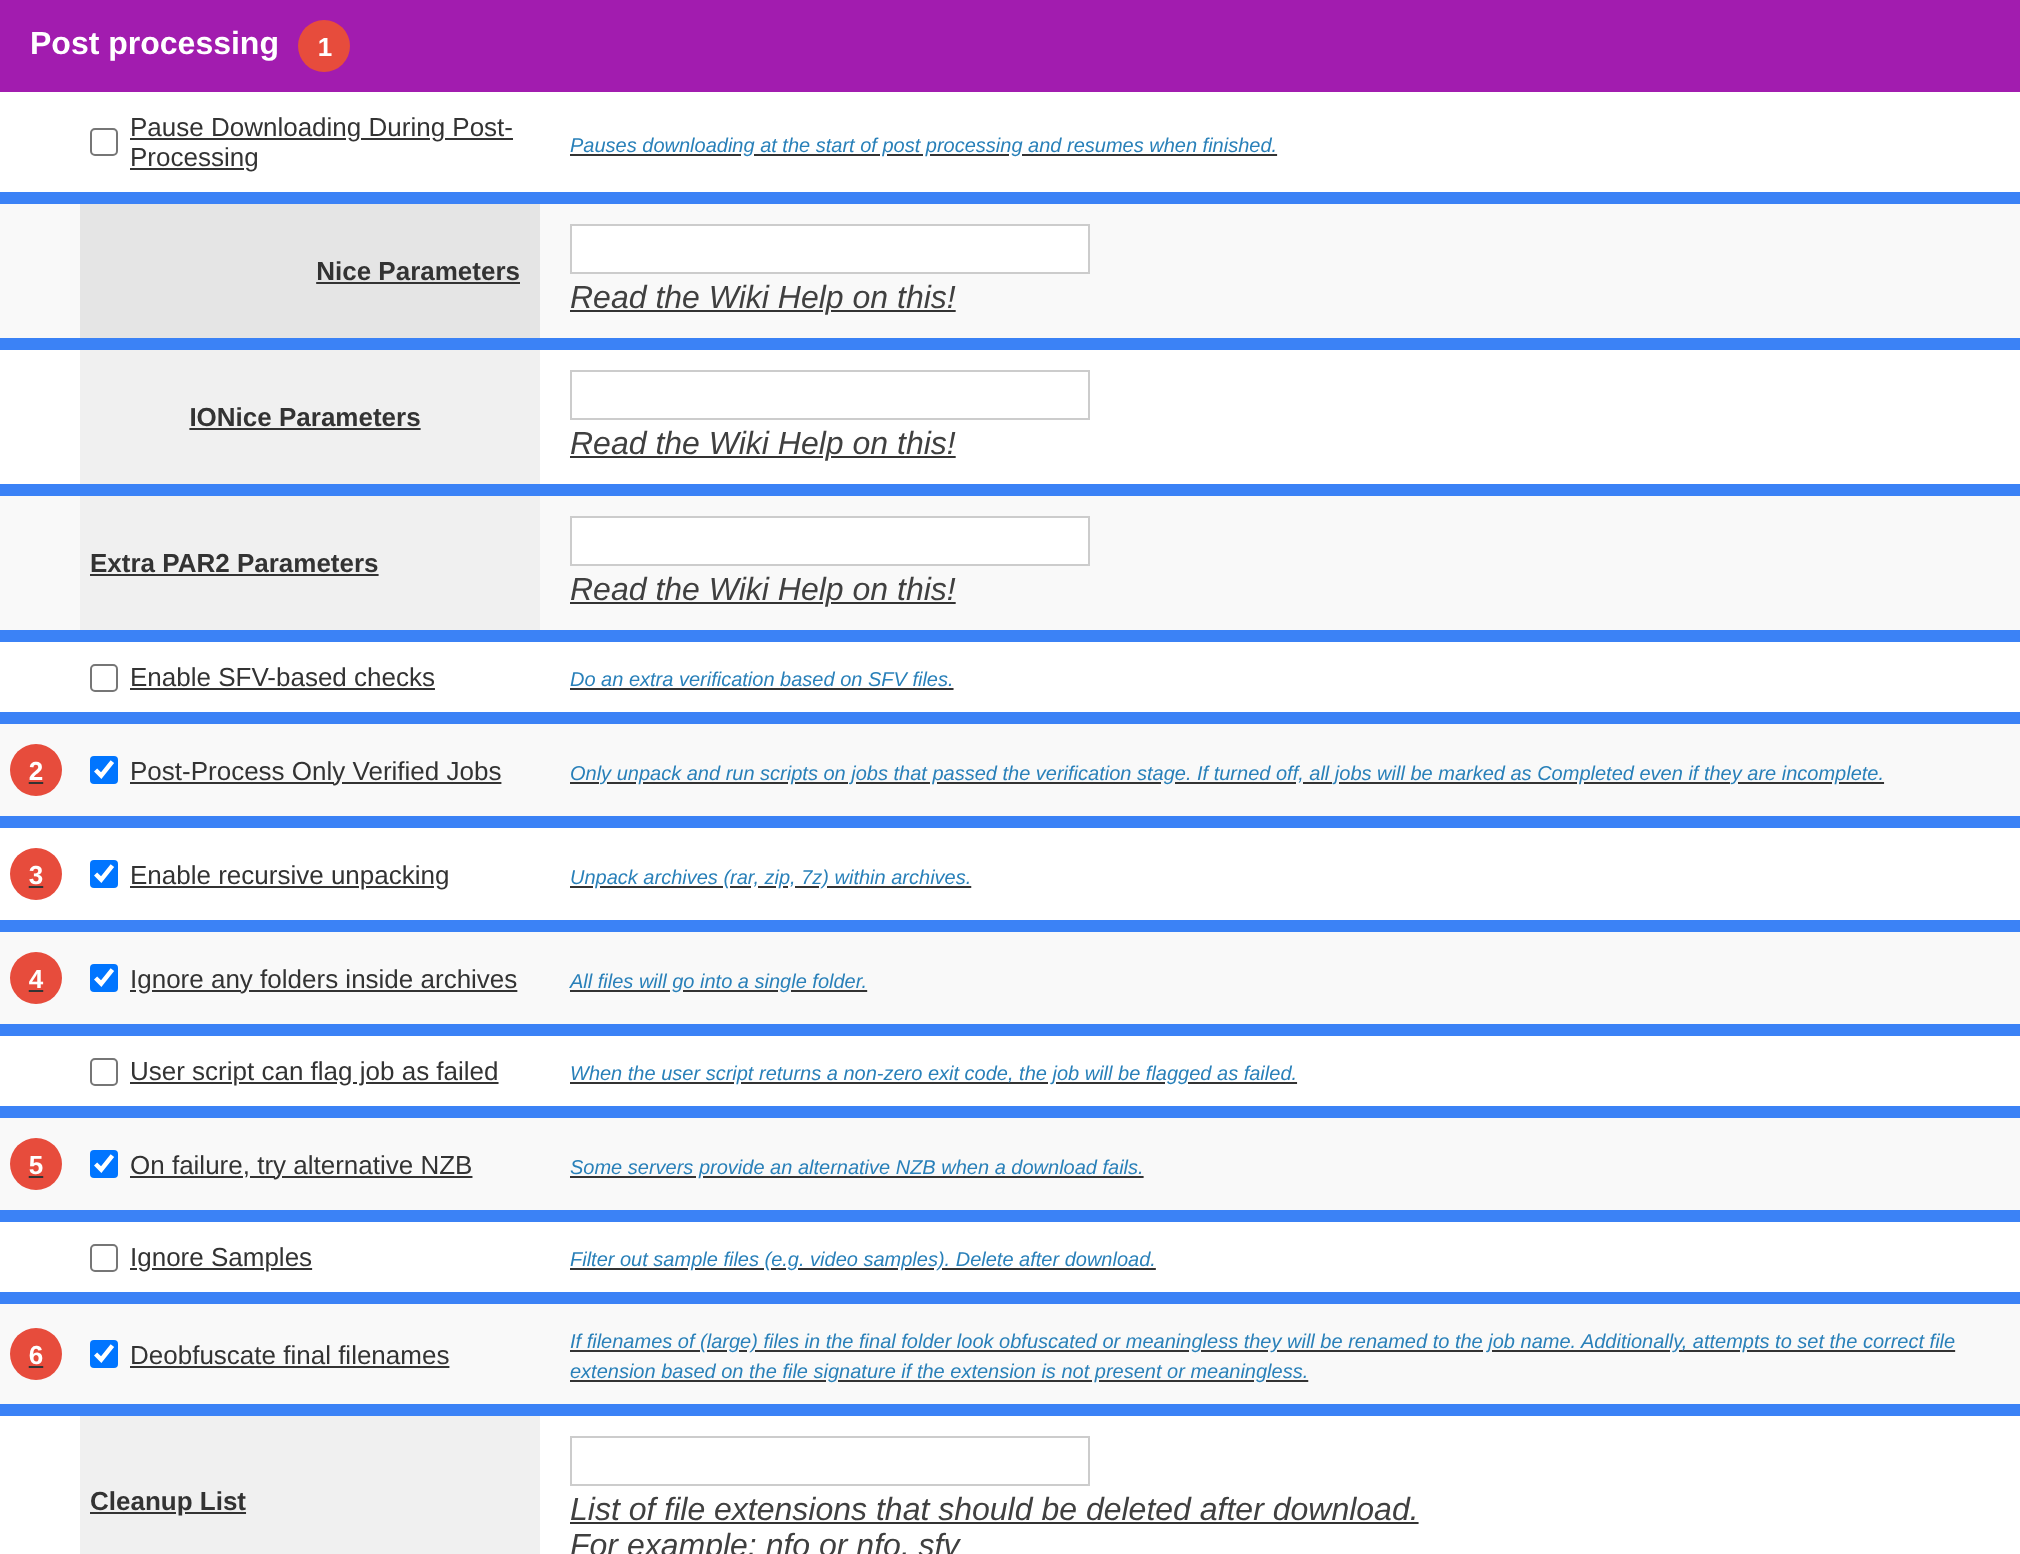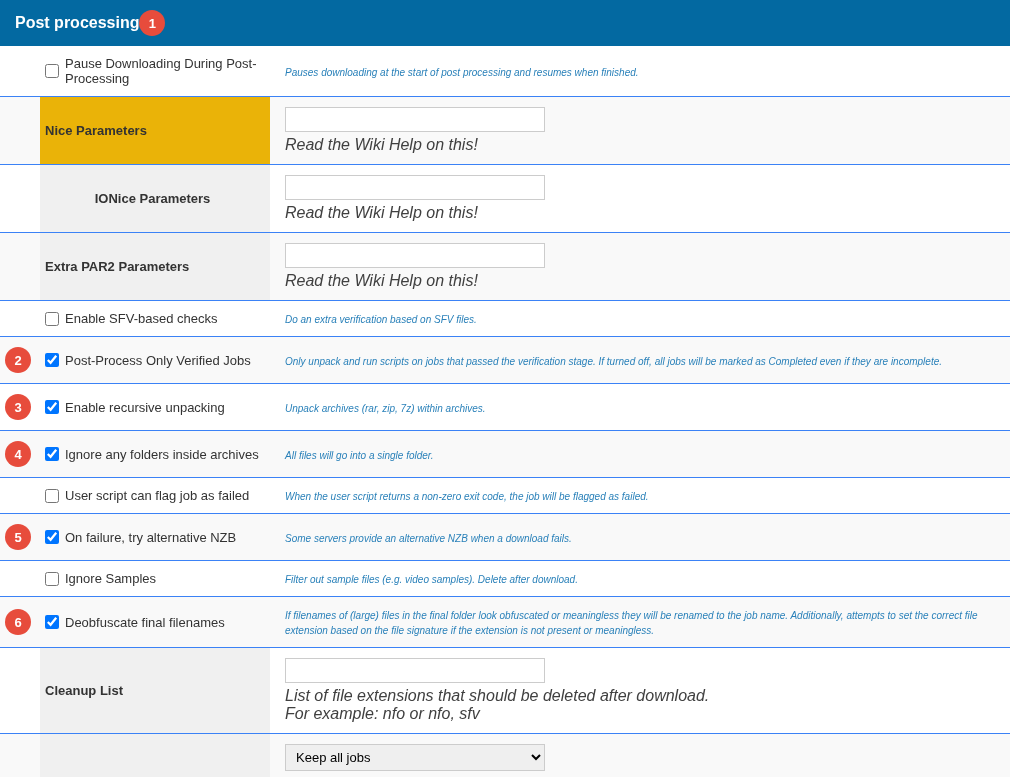--- a/index.html
+++ b/index.html
@@ -1,23 +1,24 @@
 <!DOCTYPE html>
 <html><head>
   <meta charset="utf-8">
   <style>
     * { box-sizing: border-box; margin: 0; padding: 0; }
     body { font-family: Arial, sans-serif; font-size: 13px; background: #fff; color: #333; }
 
     .page-header {
-      background: #0369a1;
+      background: #a21caf;
       color: #fff;
       padding: 10px 15px;
       display: flex;
       align-items: center;
+      gap: 10px;
     }
     .page-header h1 {
       font-size: 16px;
       font-weight: bold;
     }
     .badge {
       background: #e74c3c;
       color: #fff;
       border-radius: 50%;
       width: 26px;
@@ -28,21 +29,22 @@
       font-size: 13px;
       font-weight: bold;
       flex-shrink: 0;
     }
 
     .settings-table {
       width: 100%;
       border-collapse: collapse;
     }
     .settings-table tr {
-      border-bottom: 1px solid #3b82f6;
+      border-bottom: 6px solid #3b82f6;
+      text-decoration: underline;
     }
     .settings-table tr:nth-child(even) {
       background: #f9f9f9;
     }
     .settings-table tr:nth-child(odd) {
       background: #fff;
     }
     .value-cell {
       padding: 10px 15px;
       vertical-align: middle;
@@ -102,21 +104,21 @@
         <td style="width: 230px; padding: 10px 10px 10px 5px; vertical-align: middle;">
           <label class="checkbox-label">
             <input type="checkbox" style="">
             <span>Pause Downloading During Post-Processing</span>
           </label>
         </td>
         <td class="value-cell"><span class="description">Pauses downloading at the start of post processing and resumes when finished.</span></td>
       </tr>
       <tr>
         <td style="width: 40px; padding: 10px 5px; vertical-align: middle; text-align: right;"></td>
-        <td style="width: 230px; padding: 10px 10px 10px 5px; vertical-align: middle; font-weight: bold; background: #eab308;"><span>Nice Parameters</span></td>
+        <td style="width: 230px; padding: 10px 10px 10px 5px; vertical-align: middle; font-weight: bold; background: #e5e5e5; text-align: right;"><span>Nice Parameters</span></td>
         <td class="value-cell"><input type="text" style=""><span class="wiki-link">Read the Wiki Help on this!</span></td>
       </tr>
       <tr>
         <td style="width: 40px; padding: 10px 5px; vertical-align: middle; text-align: right;"></td>
         <td style="width: 230px; padding: 10px 10px 10px 5px; vertical-align: middle; font-weight: bold; background: rgb(240, 240, 240); text-align: center;"><span>IONice Parameters</span></td>
         <td class="value-cell"><input type="text" style=""><span class="wiki-link">Read the Wiki Help on this!</span></td>
       </tr>
       <tr>
         <td style="width: 40px; padding: 10px 5px; vertical-align: middle; text-align: right;"></td>
         <td style="width: 230px; padding: 10px 10px 10px 5px; vertical-align: middle; font-weight: bold; background: rgb(240, 240, 240);"><span>Extra PAR2 Parameters</span></td>

